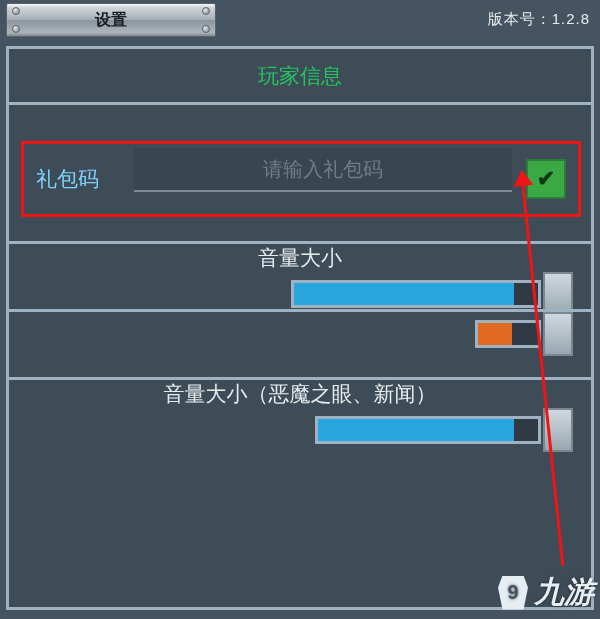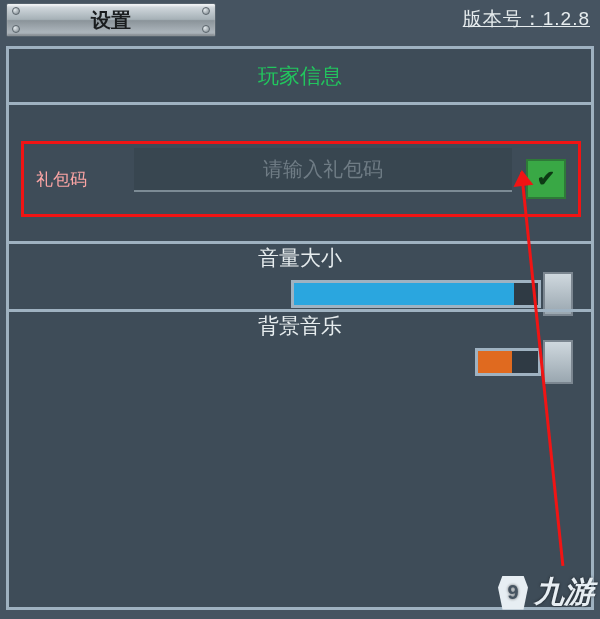--- a/index.html
+++ b/index.html
@@ -33,24 +33,24 @@
   .rivet {
     position: absolute; width: 8px; height: 8px; border-radius: 50%;
     background: radial-gradient(circle at 30% 30%, #e6ecef, #7a848b);
     border: 1px solid #5c666d;
   }
   .r-tl { top: 3px; left: 5px; }
   .r-bl { bottom: 3px; left: 5px; }
   .r-tr { top: 3px; right: 5px; }
   .r-br { bottom: 3px; right: 5px; }
   .settings-plate .label {
-    color: #1a1d1f; font-weight: 700; font-size: 20px;
+    color: #1a1d1f; font-weight: 700; font-size: 16px;
   }
   .version {
-    margin-left: auto; font-size: 19px; color: #e6ecee; letter-spacing: 1px; text-decoration: underline;
+    margin-left: auto; font-size: 15px; color: #e6ecee; letter-spacing: 1px;
   }
 
   .panel {
     position: absolute;
     left: 6px; top: 46px;
     width: 588px; height: 564px;
     border: 3px solid #9fb2c1;
     background: #3e4c58;
   }
   .pi-header {
@@ -59,21 +59,21 @@
   }
 
   .highlight-box {
     position: absolute;
     left: 12px; top: 92px;
     width: 560px; height: 76px;
     border: 3px solid #f11414;
     display: flex; align-items: center;
     padding: 0 12px;
   }
-  .gift-label { font-size: 17px; color: #fca5a5; width: 92px; }
+  .gift-label { font-size: 21px; color: #7dd3fc; width: 92px; }
   .gift-input {
     flex: 1; height: 44px; margin: 0 14px 18px 6px;
     background: #384650;
     border: none; outline: none;
     color: #cfd8dc; font-size: 20px; text-align: center;
     border-bottom: 2px solid #7c8b95;
   }
   .gift-input::placeholder { color: #6f7c85; }
   .confirm-btn {
     width: 40px; height: 40px;
@@ -175,30 +175,38 @@
       <span class="row-label">音量大小</span>
       <div class="slider-area">
         <div class="track" style="width:250px">
           <div class="fill-blue" style="width:220px"></div>
         </div>
         <div class="handle"></div>
       </div>
     </div>
 
     <div class="row">
-      <span class="row-label">背景音乐</span>
       <div class="slider-area">
         <div class="track" style="width:66px">
           <div class="fill-orange" style="width:34px"></div>
         </div>
         <div class="handle"></div>
       </div>
     </div>
 
 
+    <div class="row">
+      <span class="row-label">音量大小（恶魔之眼、新闻）</span>
+      <div class="slider-area">
+        <div class="track" style="width:226px">
+          <div class="fill-blue" style="width:196px"></div>
+        </div>
+        <div class="handle"></div>
+      </div>
+    </div>
 
 
   </div>
 </div>
 
 <div class="arrow"></div>
 
 <div class="wm">
   <span class="g">9</span>
   <span>九游</span>

